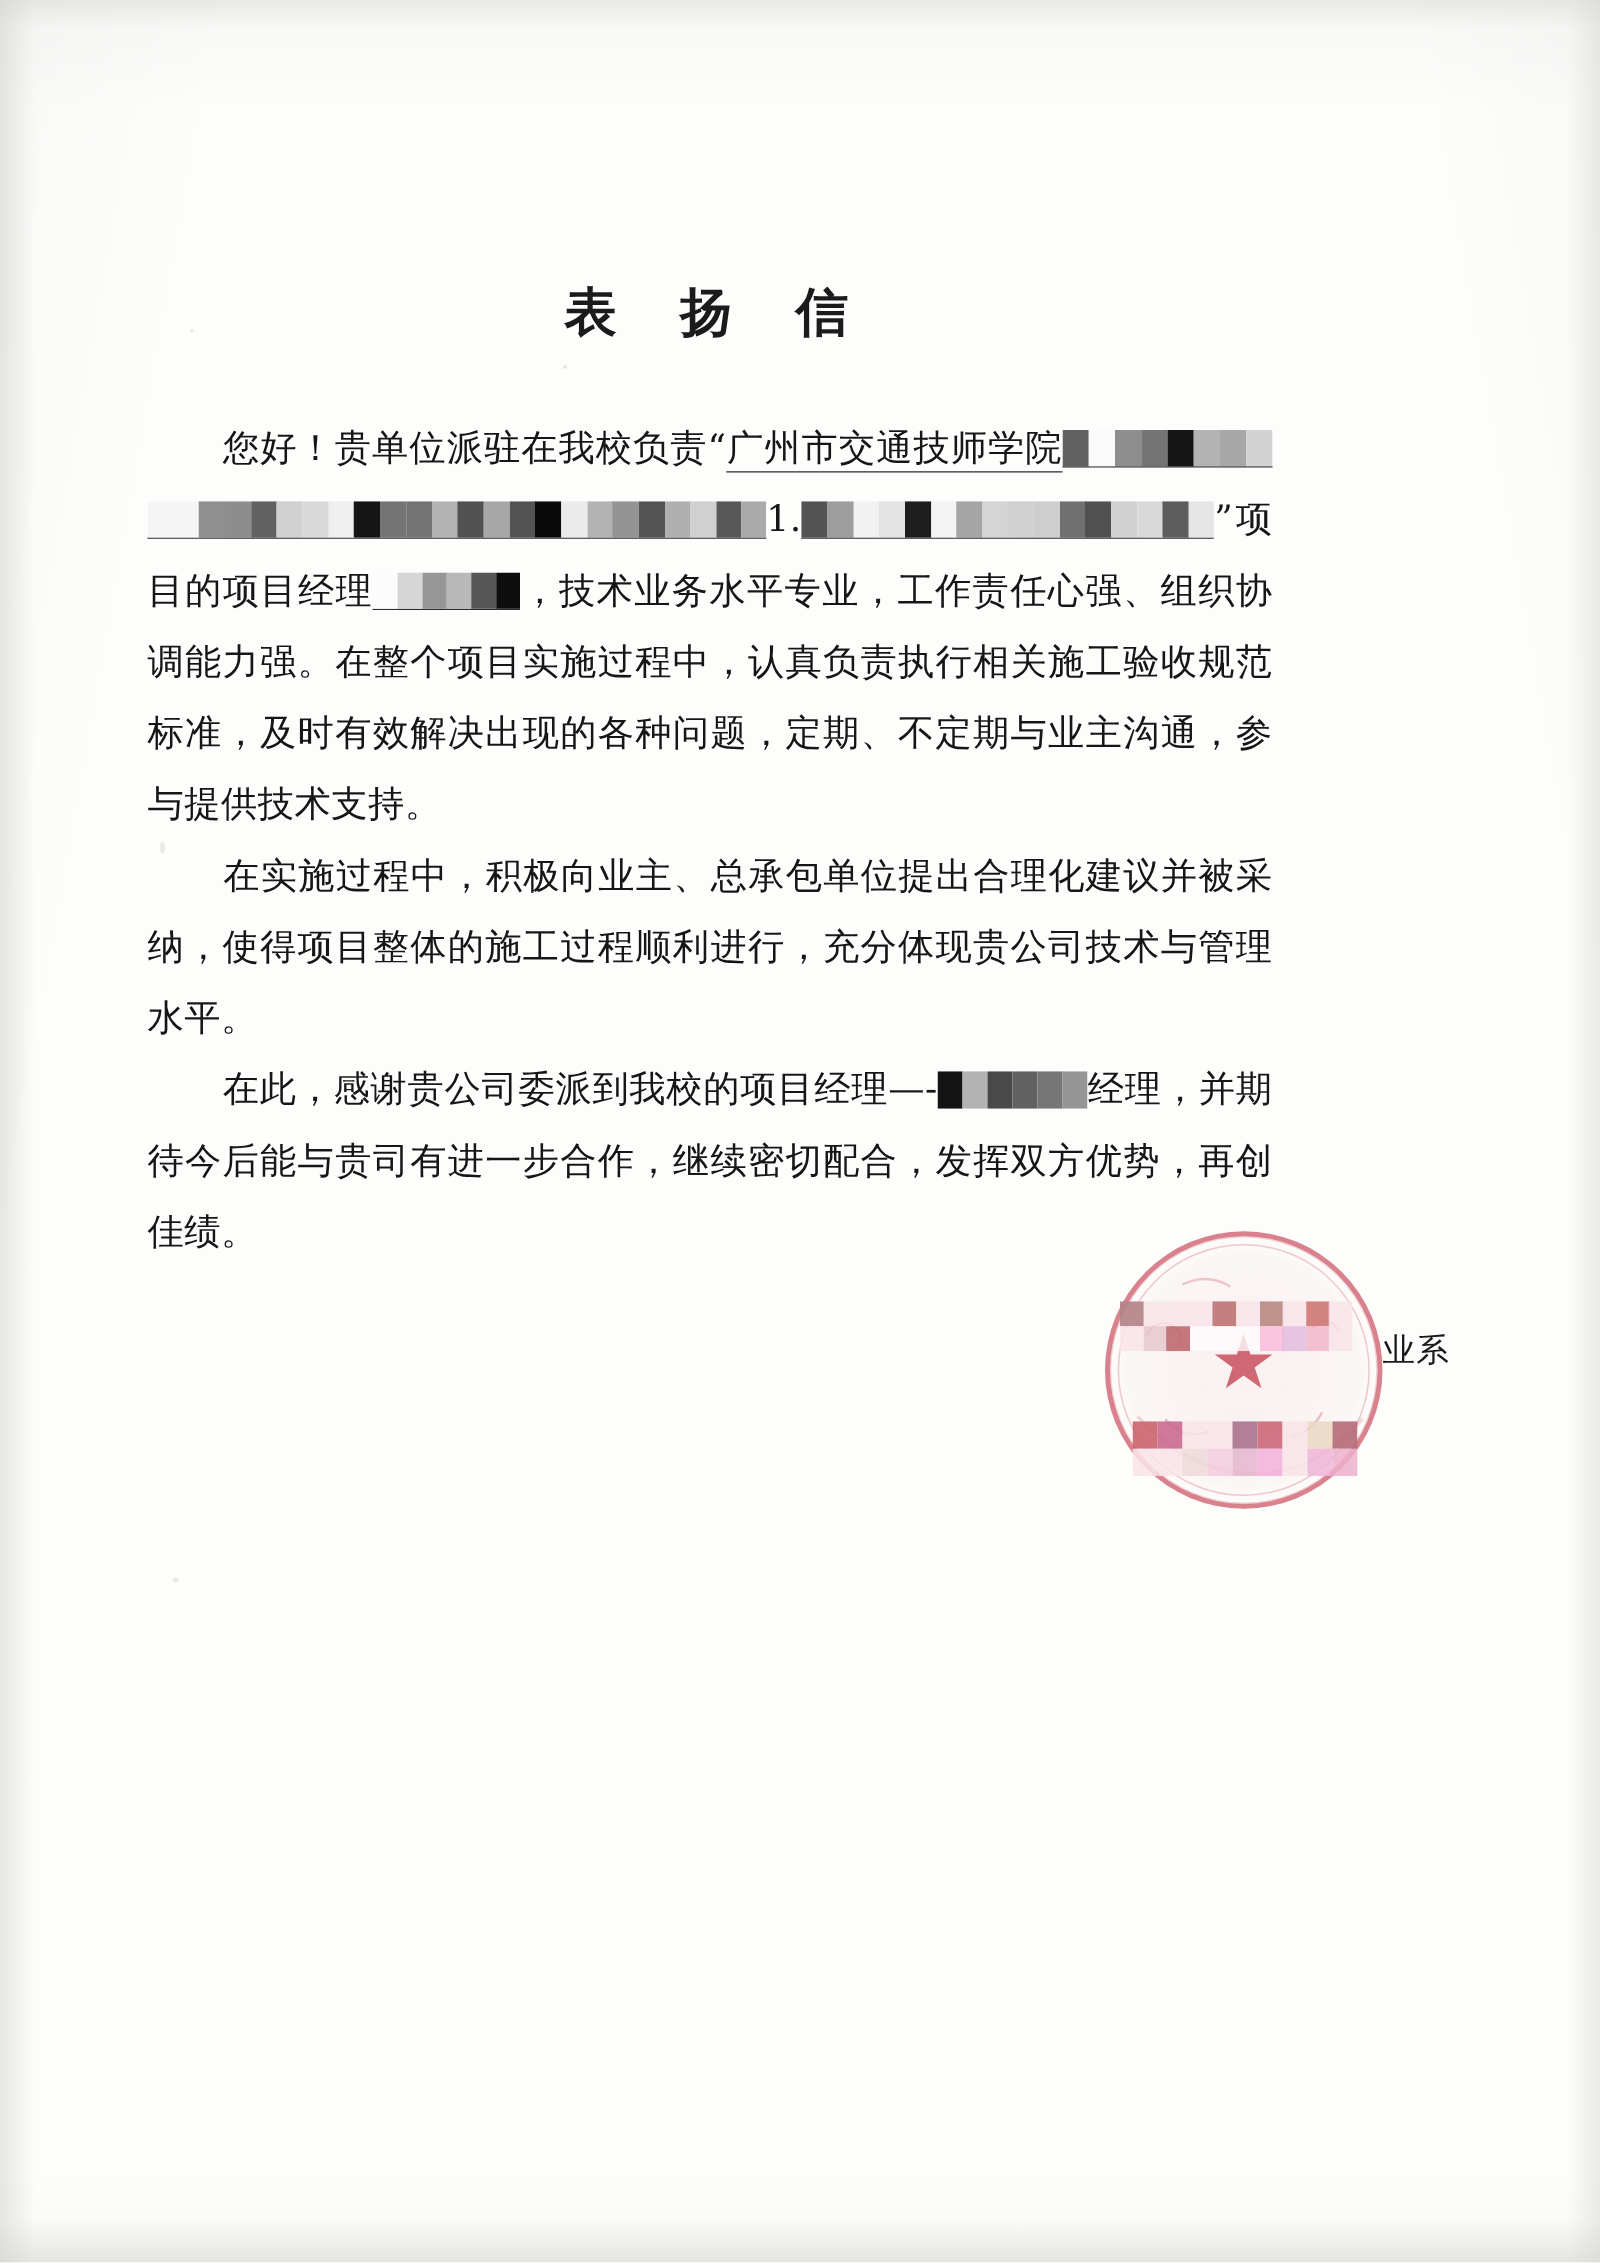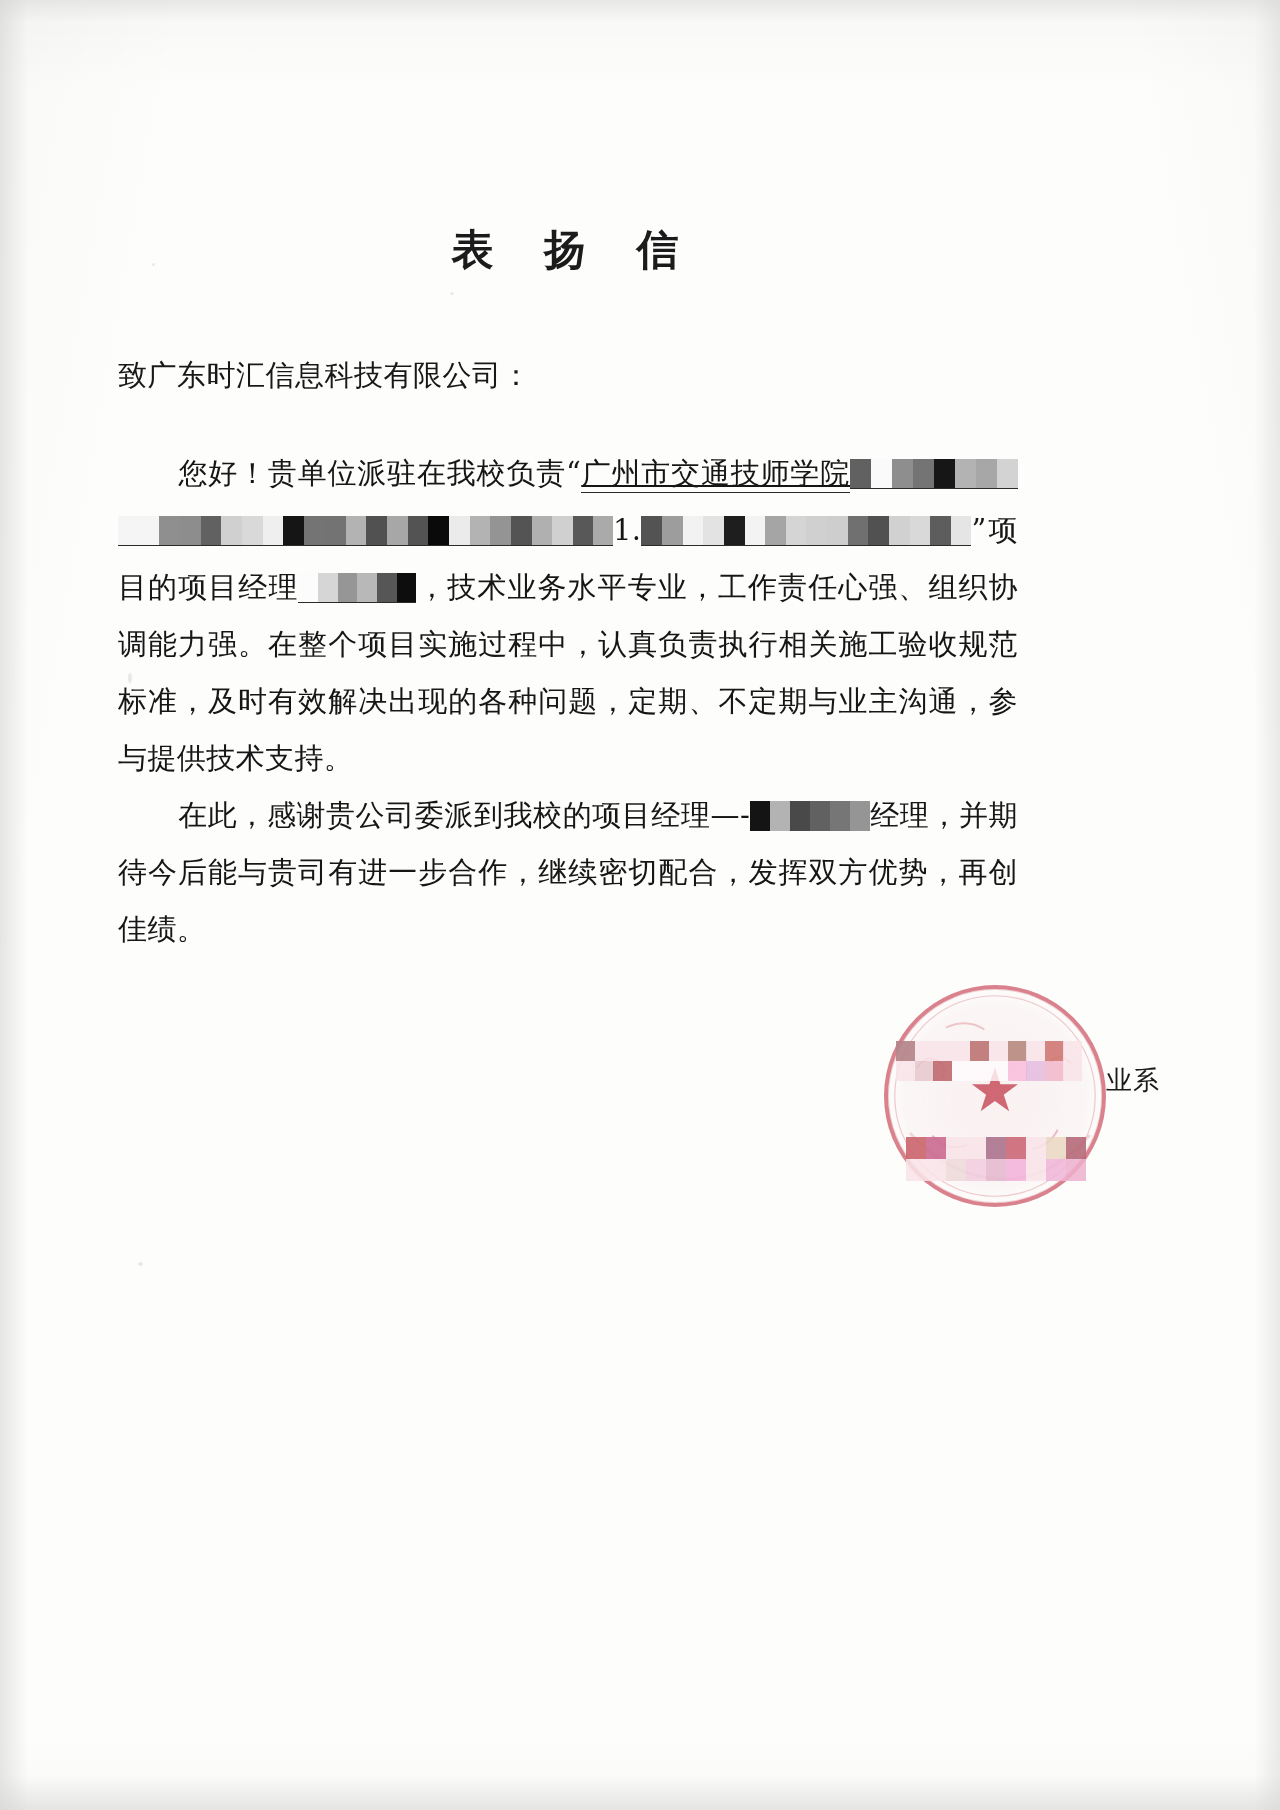--- a/index.html
+++ b/index.html
@@ -71,21 +71,21 @@
     text-align: justify;
     text-justify: inter-character;
     letter-spacing: 0.4px;
   }
   .p1 { margin-top: 52px; }
   .p2 { margin-top: 0px; }
   .p3 { margin-top: 0px; }
   .indent { display: inline-block; width: 60px; }
 
   
-  .uline { border-bottom: 1.5px solid #2b2b2b; padding-bottom: 2px; text-decoration: underline; }
+  .uline { border-bottom: 1.5px solid #2b2b2b; padding-bottom: 2px; }
 
   
   .mz {
     display: inline-block;
     vertical-align: -6px;
     position: relative;
     overflow: hidden;
   }
   .mz i {
     position: absolute;
@@ -174,23 +174,23 @@
 
   <div class="speck" style="left:152px;top:263px;width:3px;height:3px;"></div>
   <div class="speck" style="left:450px;top:292px;width:4px;height:3px;"></div>
   <div class="speck" style="left:138px;top:1262px;width:5px;height:4px;"></div>
   <div class="speck" style="left:128px;top:673px;width:4px;height:10px;"></div>
 
   <div class="content">
 
     <div class="doc-title">表 扬 信</div>
 
-    <div class="salutation">致广东时汇信息科技有限公司：</div>
 
     <div class="para p1"><span class="indent"></span><span>您好！贵单位派驻在我校负责“</span><span class="uline">广州市交通技师学院</span><span class="mz" style="width: 168px; height: 30px; border-bottom: 1.5px solid rgb(43, 43, 43);"><i style="left: 0px; top: 0px; width: 21px; height: 30px; background: rgb(97, 97, 97);"></i><i style="left: 21px; top: 0px; width: 21px; height: 30px; background: rgb(250, 250, 250);"></i><i style="left: 42px; top: 0px; width: 21px; height: 30px; background: rgb(142, 142, 142);"></i><i style="left: 63px; top: 0px; width: 21px; height: 30px; background: rgb(116, 116, 116);"></i><i style="left: 84px; top: 0px; width: 21px; height: 30px; background: rgb(22, 22, 22);"></i><i style="left: 105px; top: 0px; width: 21px; height: 30px; background: rgb(179, 179, 179);"></i><i style="left: 126px; top: 0px; width: 21px; height: 30px; background: rgb(167, 167, 167);"></i><i style="left: 147px; top: 0px; width: 21px; height: 30px; background: rgb(211, 211, 211);"></i></span><span class="mz" style="width: 455px; height: 30px; border-bottom: 1.5px solid rgb(43, 43, 43);"><i style="left: 0px; top: 0px; width: 21px; height: 30px; background: rgb(245, 245, 245);"></i><i style="left: 20.6818px; top: 0px; width: 21px; height: 30px; background: rgb(245, 245, 245);"></i><i style="left: 41.3636px; top: 0px; width: 21px; height: 30px; background: rgb(143, 143, 143);"></i><i style="left: 62.0455px; top: 0px; width: 21px; height: 30px; background: rgb(141, 141, 141);"></i><i style="left: 82.7273px; top: 0px; width: 21px; height: 30px; background: rgb(97, 97, 97);"></i><i style="left: 103.409px; top: 0px; width: 21px; height: 30px; background: rgb(208, 208, 208);"></i><i style="left: 124.091px; top: 0px; width: 21px; height: 30px; background: rgb(217, 217, 217);"></i><i style="left: 144.773px; top: 0px; width: 21px; height: 30px; background: rgb(239, 239, 239);"></i><i style="left: 165.455px; top: 0px; width: 21px; height: 30px; background: rgb(21, 21, 21);"></i><i style="left: 186.136px; top: 0px; width: 21px; height: 30px; background: rgb(116, 116, 116);"></i><i style="left: 206.818px; top: 0px; width: 21px; height: 30px; background: rgb(115, 115, 115);"></i><i style="left: 227.5px; top: 0px; width: 21px; height: 30px; background: rgb(179, 179, 179);"></i><i style="left: 248.182px; top: 0px; width: 21px; height: 30px; background: rgb(81, 81, 81);"></i><i style="left: 268.864px; top: 0px; width: 21px; height: 30px; background: rgb(167, 167, 167);"></i><i style="left: 289.545px; top: 0px; width: 21px; height: 30px; background: rgb(83, 83, 83);"></i><i style="left: 310.227px; top: 0px; width: 21px; height: 30px; background: rgb(10, 10, 10);"></i><i style="left: 330.909px; top: 0px; width: 21px; height: 30px; background: rgb(235, 235, 235);"></i><i style="left: 351.591px; top: 0px; width: 21px; height: 30px; background: rgb(179, 179, 179);"></i><i style="left: 372.273px; top: 0px; width: 21px; height: 30px; background: rgb(148, 148, 148);"></i><i style="left: 392.955px; top: 0px; width: 21px; height: 30px; background: rgb(84, 84, 84);"></i><i style="left: 413.636px; top: 0px; width: 21px; height: 30px; background: rgb(176, 176, 176);"></i><i style="left: 434.318px; top: 0px; width: 21px; height: 30px; background: rgb(208, 208, 208);"></i></span><span class="mz" style="width: 40px; height: 30px; border-bottom: 1.5px solid rgb(43, 43, 43);"><i style="left: 0px; top: 0px; width: 20px; height: 30px; background: rgb(88, 88, 88);"></i><i style="left: 20px; top: 0px; width: 20px; height: 30px; background: rgb(170, 170, 170);"></i></span><span>1.</span><span class="mz" style="width: 330px; height: 30px; border-bottom: 1.5px solid rgb(43, 43, 43);"><i style="left: 0px; top: 0px; width: 21px; height: 30px; background: rgb(83, 83, 83);"></i><i style="left: 20.625px; top: 0px; width: 21px; height: 30px; background: rgb(157, 157, 157);"></i><i style="left: 41.25px; top: 0px; width: 21px; height: 30px; background: rgb(242, 242, 242);"></i><i style="left: 61.875px; top: 0px; width: 21px; height: 30px; background: rgb(227, 227, 227);"></i><i style="left: 82.5px; top: 0px; width: 21px; height: 30px; background: rgb(30, 30, 30);"></i><i style="left: 103.125px; top: 0px; width: 21px; height: 30px; background: rgb(243, 243, 243);"></i><i style="left: 123.75px; top: 0px; width: 21px; height: 30px; background: rgb(165, 165, 165);"></i><i style="left: 144.375px; top: 0px; width: 21px; height: 30px; background: rgb(213, 213, 213);"></i><i style="left: 165px; top: 0px; width: 21px; height: 30px; background: rgb(208, 208, 208);"></i><i style="left: 185.625px; top: 0px; width: 21px; height: 30px; background: rgb(206, 206, 206);"></i><i style="left: 206.25px; top: 0px; width: 21px; height: 30px; background: rgb(112, 112, 112);"></i><i style="left: 226.875px; top: 0px; width: 21px; height: 30px; background: rgb(81, 81, 81);"></i><i style="left: 247.5px; top: 0px; width: 21px; height: 30px; background: rgb(209, 209, 209);"></i><i style="left: 268.125px; top: 0px; width: 21px; height: 30px; background: rgb(217, 217, 217);"></i><i style="left: 288.75px; top: 0px; width: 21px; height: 30px; background: rgb(93, 93, 93);"></i><i style="left: 309.375px; top: 0px; width: 21px; height: 30px; background: rgb(229, 229, 229);"></i></span><span>”项目的项目经理</span><span class="mz" style="width: 118px; height: 30px; border-bottom: 1.5px solid rgb(43, 43, 43);"><i style="left: 0px; top: 0px; width: 20px; height: 30px; background: rgb(252, 252, 252);"></i><i style="left: 19.6667px; top: 0px; width: 20px; height: 30px; background: rgb(214, 214, 214);"></i><i style="left: 39.3333px; top: 0px; width: 20px; height: 30px; background: rgb(150, 150, 150);"></i><i style="left: 59px; top: 0px; width: 20px; height: 30px; background: rgb(184, 184, 184);"></i><i style="left: 78.6667px; top: 0px; width: 20px; height: 30px; background: rgb(86, 86, 86);"></i><i style="left: 98.3333px; top: 0px; width: 20px; height: 30px; background: rgb(13, 13, 13);"></i></span><span>，技术业务水平专业，工作责任心强、组织协调能力强。在整个项目实施过程中，认真负责执行相关施工验收规范标准，及时有效解决出现的各种问题，定期、不定期与业主沟通，参与提供技术支持。</span></div>
+    <div class="para p2"><span class="indent"></span><span>在实施过程中，积极向业主、总承包单位提出合理化建议并被采纳，使得项目整体的施工过程顺利进行，充分体现贵公司技术与管理水平。</span></div>
     <div class="para p3"><span class="indent"></span><span>在此，感谢贵公司委派到我校的项目经理—-</span><span class="mz" style="width: 120px; height: 30px;"><i style="left: 0px; top: 0px; width: 20px; height: 30px; background: rgb(20, 20, 20);"></i><i style="left: 20px; top: 0px; width: 20px; height: 30px; background: rgb(179, 179, 179);"></i><i style="left: 40px; top: 0px; width: 20px; height: 30px; background: rgb(73, 73, 73);"></i><i style="left: 60px; top: 0px; width: 20px; height: 30px; background: rgb(97, 97, 97);"></i><i style="left: 80px; top: 0px; width: 20px; height: 30px; background: rgb(118, 118, 118);"></i><i style="left: 100px; top: 0px; width: 20px; height: 30px; background: rgb(149, 149, 149);"></i></span><span>经理，并期待今后能与贵司有进一步合作，继续密切配合，发挥双方优势，再创佳绩。</span></div>
 
   </div>
 
   <div class="sign-area">
     <div class="seal">
       <div class="seal-star">★</div>
       <svg class="seal-arc-text" viewBox="0 0 222 222">
         <circle cx="111" cy="111" r="104" fill="none" stroke="rgba(201,74,90,0.30)" stroke-width="1.2"></circle>
         <path d="M30 82 q10 -16 24 -6 q8 6 2 16" fill="none" stroke="rgba(201,74,90,0.45)" stroke-width="2"></path>

